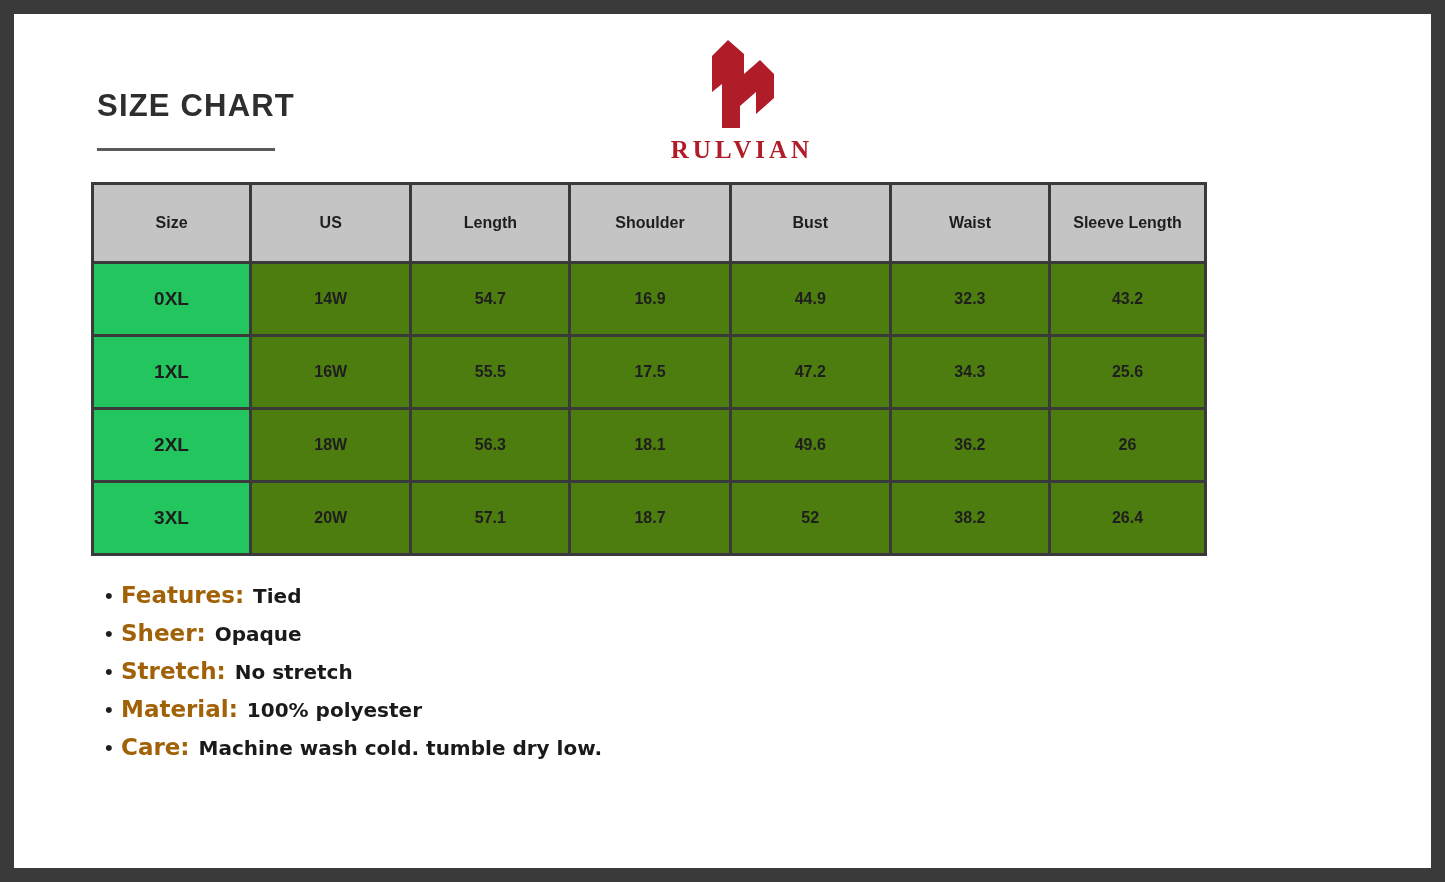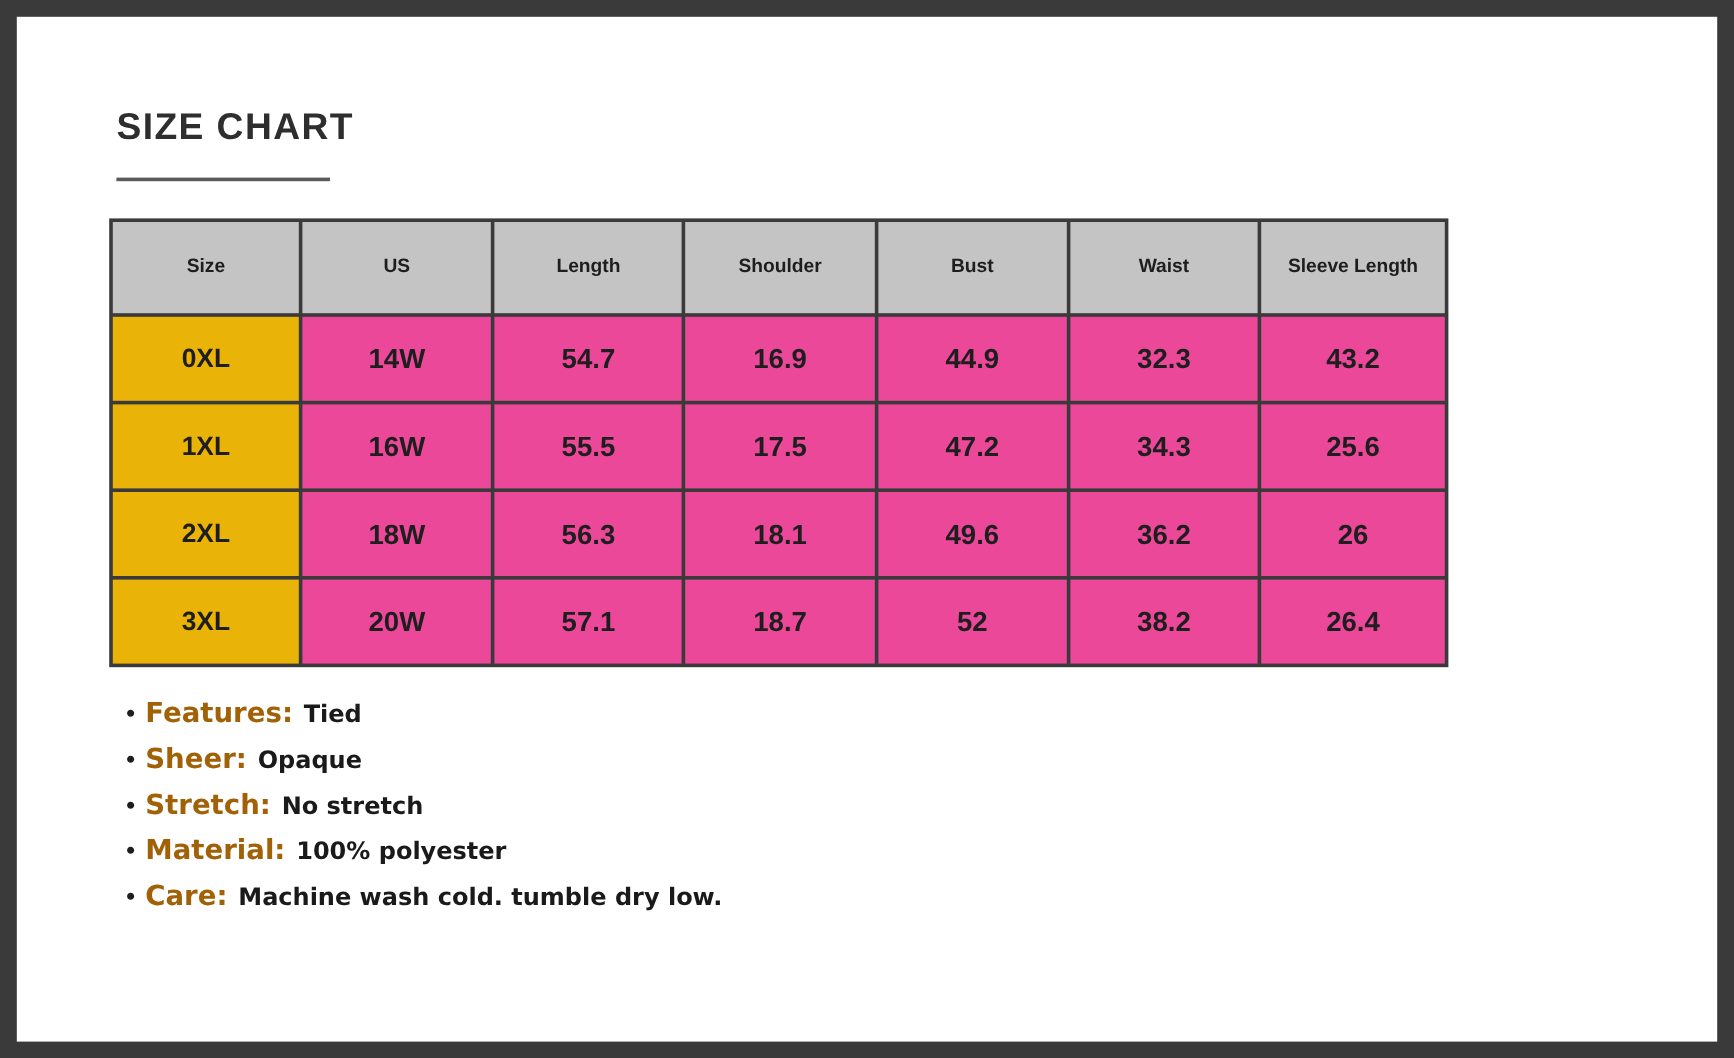--- a/index.html
+++ b/index.html
@@ -82,36 +82,36 @@
   }
   table.size-chart {
     border-collapse: separate;
     border-spacing: 3px;
     width: 100%;
     background: #3a3a3a;
     table-layout: fixed;
   }
   table.size-chart th,
   table.size-chart td {
-    background: #ec4899;
+    background: #4d7c0f;
     text-align: center;
-    font-size: 23px;
+    font-size: 16px;
     font-weight: bold;
     color: #1e1e1e;
     height: 70px;
     padding: 0 2px;
   }
   table.size-chart th {
     background: #c4c4c4;
     font-size: 16px;
     height: 76px;
   }
   table.size-chart td.rowhead {
-    background: #eab308;
-    font-size: 22px;
+    background: #22c55e;
+    font-size: 19px;
   }
   table.size-chart th:first-child { width: 14.2%; }
   table.size-chart th:nth-child(2) { width: 14.4%; }
   table.size-chart th:nth-child(3) { width: 14.3%; margin-top: 32px; }
   table.size-chart th:nth-child(4) { width: 14.4%; }
   table.size-chart th:nth-child(5) { width: 14.4%; }
   table.size-chart th:nth-child(6) { width: 14.3%; margin-top: 32px; }
   table.size-chart th:nth-child(7) { width: 14.0%; }
 
   
@@ -152,20 +152,29 @@
 
 <div class="page">
   <div class="inner">
 
     <div class="header">
       <div class="title-block">
         <div class="title">SIZE CHART</div>
         <div class="title-rule"></div>
       </div>
 
+      <div class="brand">
+        <svg class="brand-mark" width="120" height="92" viewBox="0 0 120 92">
+          <g fill="#b01c28">
+            <path d="M30 16 L46 0 L62 14 L62 34 L78 20 L92 34 L92 58 L74 74 L74 52 L58 66 L58 88 L40 88 L40 44 L30 52 Z"></path>
+            <path d="M46 4 L58 14 L46 24 L34 14 Z"></path>
+          </g>
+        </svg>
+        <div class="brand-name">RULVIAN</div>
+      </div>
     </div>
 
     <div class="table-wrap">
       <table class="size-chart">
         <thead>
           <tr>
             <th>Size</th>
             <th>US</th>
             <th>Length</th>
             <th>Shoulder</th>

